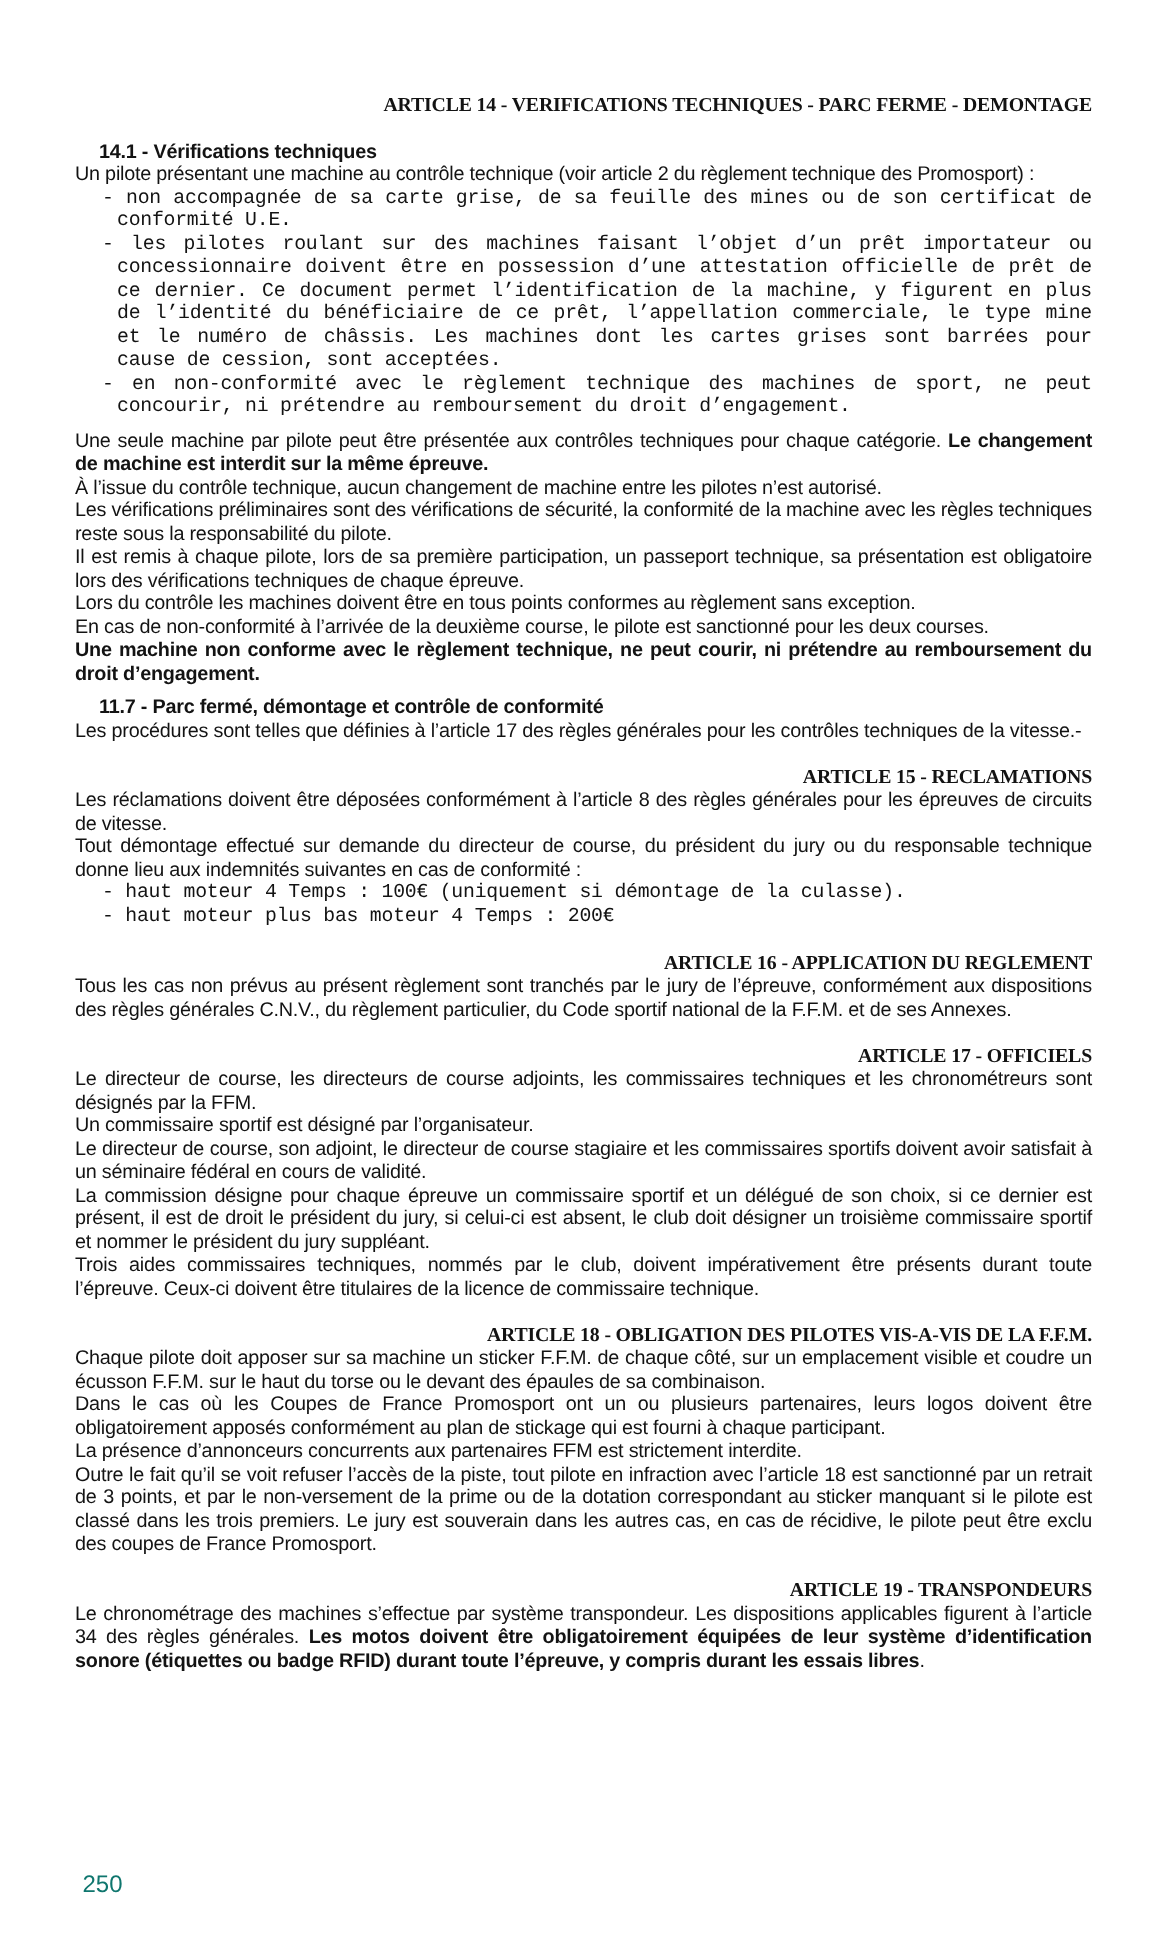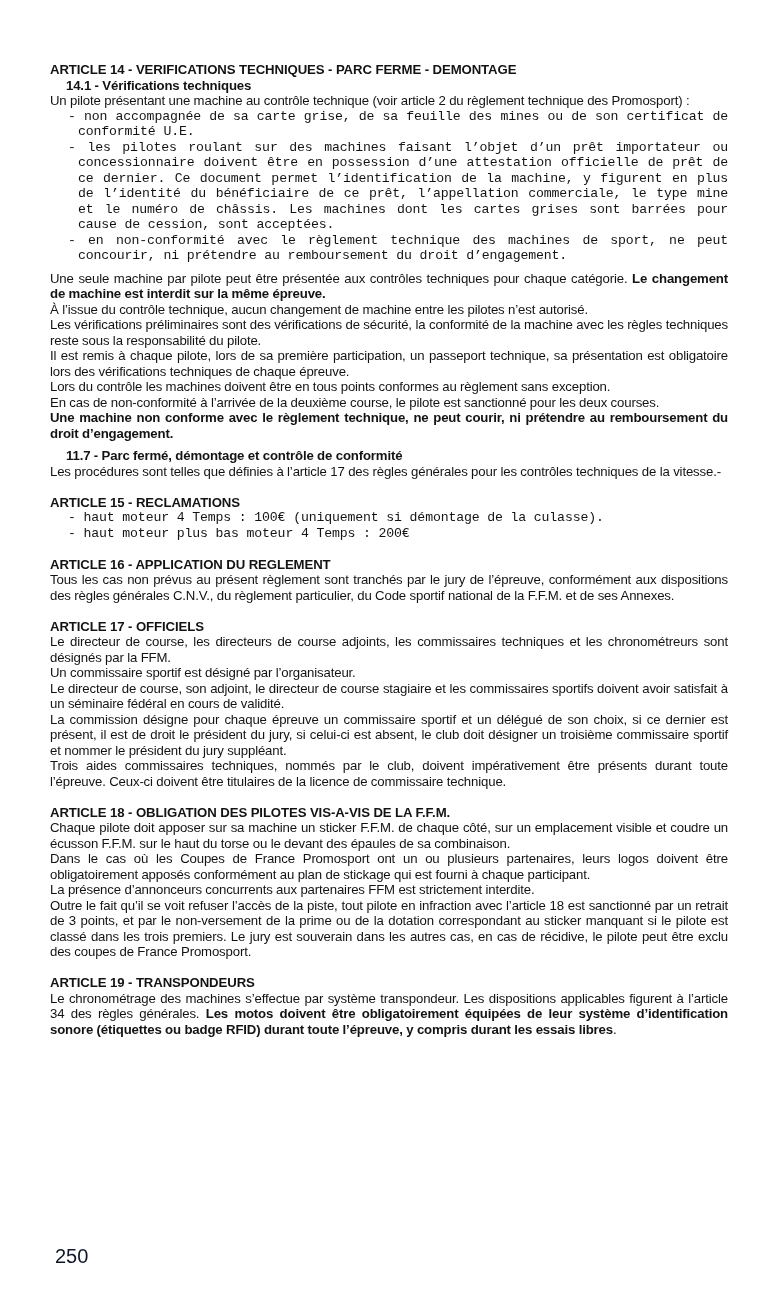--- a/index.html
+++ b/index.html
@@ -22,42 +22,44 @@
   .content {
     position: absolute;
     left: 50px;
     top: 62px;
     width: 678px;
   }
   .section + .section { margin-top: 15.5px; }
   .block { text-align: justify; }
   .block.h1 {
     font-weight: bold;
-    text-align: left;
+    text-align: right;
     letter-spacing: -0.1px;
+    font-family: Liberation Serif, serif;
   }
   .block.h2 {
     font-weight: bold;
     text-align: left;
     padding-left: 16px;
+    margin-top: 15px;
   }
   .block.li {
     padding-left: 28px;
     text-indent: -10px;
     font-family: Liberation Mono, monospace;
   }
   .block.gap { margin-top: 7px; }
   .b { font-weight: bold; }
   .page-number {
     position: absolute;
     left: 55px;
     top: 1249px;
-    font-size: 20px;
+    font-size: 16px;
     letter-spacing: 0;
-    color: #0f172a;
+    color: #0f766e;
   }
 </style>
 </head>
 <body>
 
 <div class="page">
   <main class="content">
       <section class="section">
         <div class="block h1"><span class="b">ARTICLE 14 - VERIFICATIONS TECHNIQUES - PARC FERME - DEMONTAGE</span></div>
         <div class="block h2"><span class="b">14.1 - Vérifications techniques</span></div>
@@ -70,20 +72,22 @@
         <div class="block p"><span>Les vérifications préliminaires sont des vérifications de sécurité, la conformité de la machine avec les règles techniques reste sous la responsabilité du pilote.</span></div>
         <div class="block p"><span>Il est remis à chaque pilote, lors de sa première participation, un passeport technique, sa présentation est obligatoire lors des vérifications techniques de chaque épreuve.</span></div>
         <div class="block p"><span>Lors du contrôle les machines doivent être en tous points conformes au règlement sans exception.</span></div>
         <div class="block p"><span>En cas de non-conformité à l’arrivée de la deuxième course, le pilote est sanctionné pour les deux courses.</span></div>
         <div class="block p"><span class="b">Une machine non conforme avec le règlement technique, ne peut courir, ni prétendre au remboursement du droit d’engagement.</span></div>
         <div class="block h2 gap"><span class="b">11.7 - Parc fermé, démontage et contrôle de conformité</span></div>
         <div class="block p"><span>Les procédures sont telles que définies à l’article 17 des règles générales pour les contrôles techniques de la vitesse.-</span></div>
       </section>
       <section class="section">
         <div class="block h1"><span class="b">ARTICLE 15 - RECLAMATIONS</span></div>
+        <div class="block p"><span>Les réclamations doivent être déposées conformément à l’article 8 des règles générales pour les épreuves de circuits de vitesse.</span></div>
+        <div class="block p"><span>Tout démontage effectué sur demande du directeur de course, du président du jury ou du responsable technique donne lieu aux indemnités suivantes en cas de conformité :</span></div>
         <div class="block li"><span>- haut moteur 4 Temps : 100€ (uniquement si démontage de la culasse).</span></div>
         <div class="block li"><span>- haut moteur plus bas moteur 4 Temps : 200€</span></div>
       </section>
       <section class="section">
         <div class="block h1"><span class="b">ARTICLE 16 - APPLICATION DU REGLEMENT</span></div>
         <div class="block p"><span>Tous les cas non prévus au présent règlement sont tranchés par le jury de l’épreuve, conformément aux dispositions des règles générales C.N.V., du règlement particulier, du Code sportif national de la F.F.M. et de ses Annexes.</span></div>
       </section>
       <section class="section">
         <div class="block h1"><span class="b">ARTICLE 17 - OFFICIELS</span></div>
         <div class="block p"><span>Le directeur de course, les directeurs de course adjoints, les commissaires techniques et les chronométreurs sont désignés par la FFM.</span></div>

